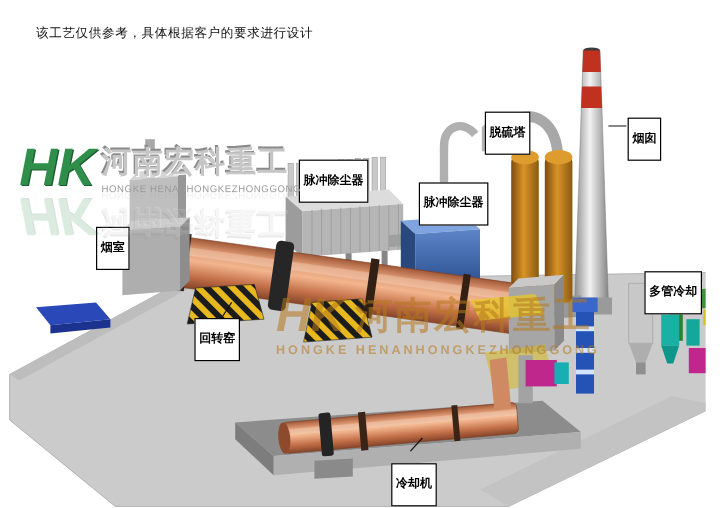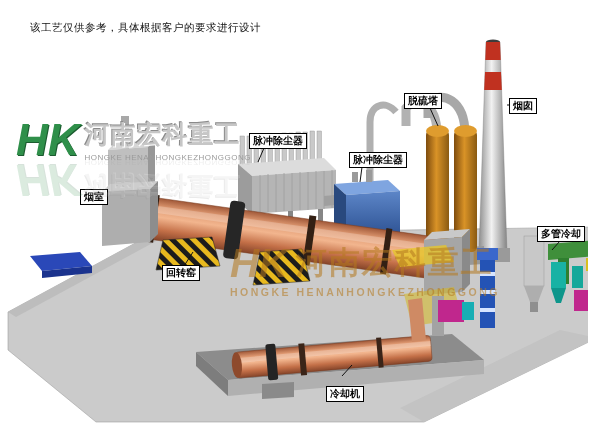--- a/index.html
+++ b/index.html
@@ -1,21 +1,21 @@
 <!DOCTYPE html>
 <html><head>
 <meta charset="utf-8">
 <style>
   html,body{margin:0;padding:0;background:#fff;}
   .stage{position:relative;width:588px;height:423px;background:#fff;overflow:hidden;
          font-family:"Liberation Sans",sans-serif;}
   .scene{position:absolute;left:0;top:0;z-index:1;}
   .note{position:absolute;left:30px;top:21px;font-size:10.5px;color:#111;z-index:5;letter-spacing:.5px;}
   
-  .lbl{position:absolute;background:#fff;border:1px solid #000;padding:0 3px;font-size:10px;
+  .lbl{position:absolute;background:#fff;border:1px solid #000;padding:10px 3px;font-size:10px;
        font-weight:bold;color:#000;line-height:14px;white-space:nowrap;z-index:5;}
   
   .logo{position:absolute;left:16px;top:118px;z-index:7;display:flex;flex-direction:column;pointer-events:none;}
   .logo-row{display:flex;align-items:center;gap:5px;}
   .logo-hk{font-size:44px;font-weight:900;font-style:italic;color:#2f8f4a;line-height:.9;
            text-shadow:1px 1px 0 #1c5c30;}
   .logo-col{display:flex;flex-direction:column;}
   .logo-cn{font-size:25px;font-weight:700;color:#c6c6c6;letter-spacing:1px;
            text-shadow:1px 1px 0 #fff,-1px -1px 0 #8a8a8a;}
   .logo-en{font-size:8px;color:#9a9a9a;letter-spacing:.5px;margin-top:2px;}
@@ -236,17 +236,17 @@
         <span class="logo-en">HONGKE HENANHONGKEZHONGGONG</span>
       </span>
     </div>
   </div>
 
   <div class="lbl" style="left:80px;top:189px">烟室</div>
   <div class="lbl" style="left:162px;top:265px">回转窑</div>
   <div class="lbl" style="left:249px;top:133px">脉冲除尘器</div>
   <div class="lbl" style="left:349px;top:152px">脉冲除尘器</div>
   <div class="lbl" style="left:404px;top:93px">脱硫塔</div>
-  <div class="lbl" style="left:509px;top:98px">烟囱</div>
+  <div class="lbl" style="left:523px;top:98px">烟囱</div>
   <div class="lbl" style="left:537px;top:226px">多管冷却</div>
   <div class="lbl" style="left:326px;top:386px">冷却机</div>
 
 </div>
 
 </body></html>

